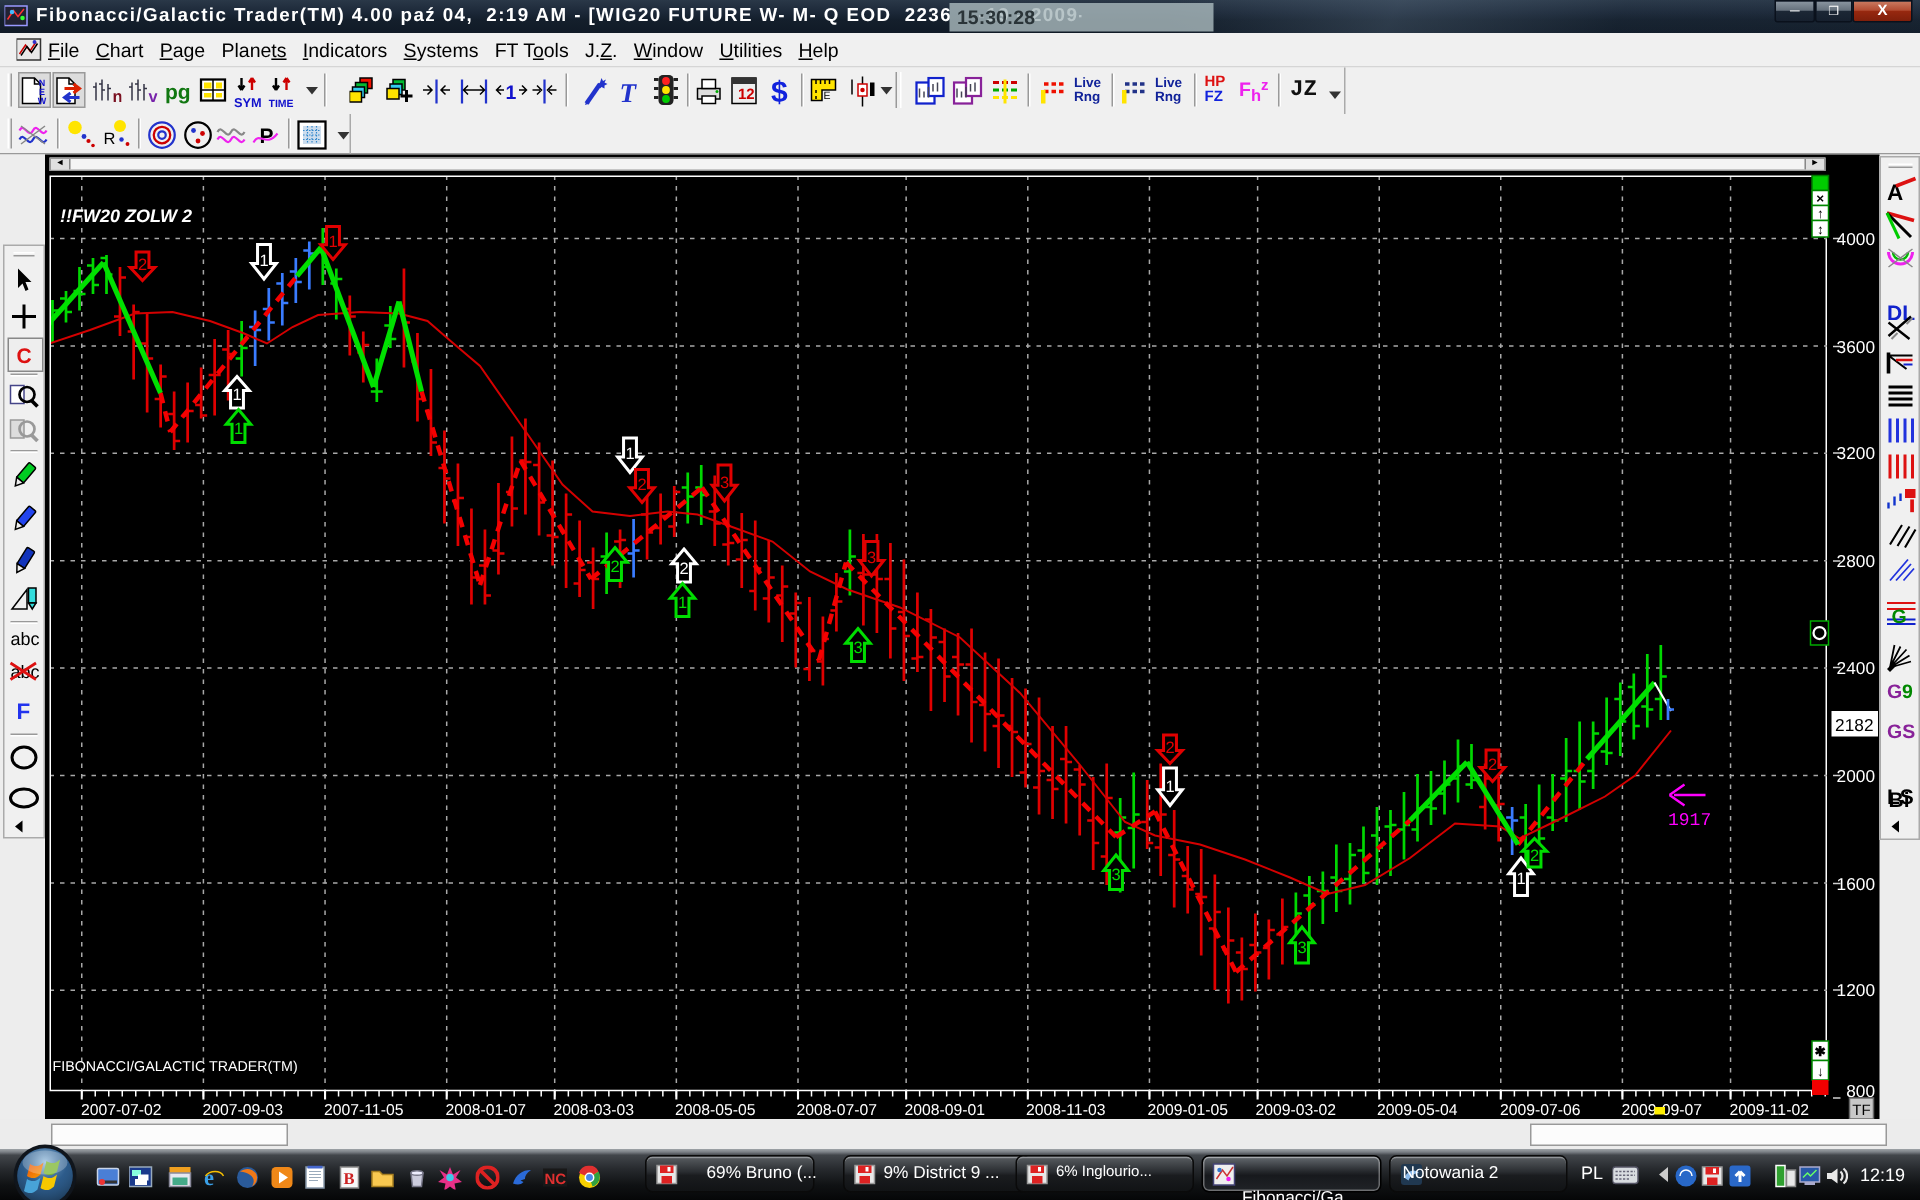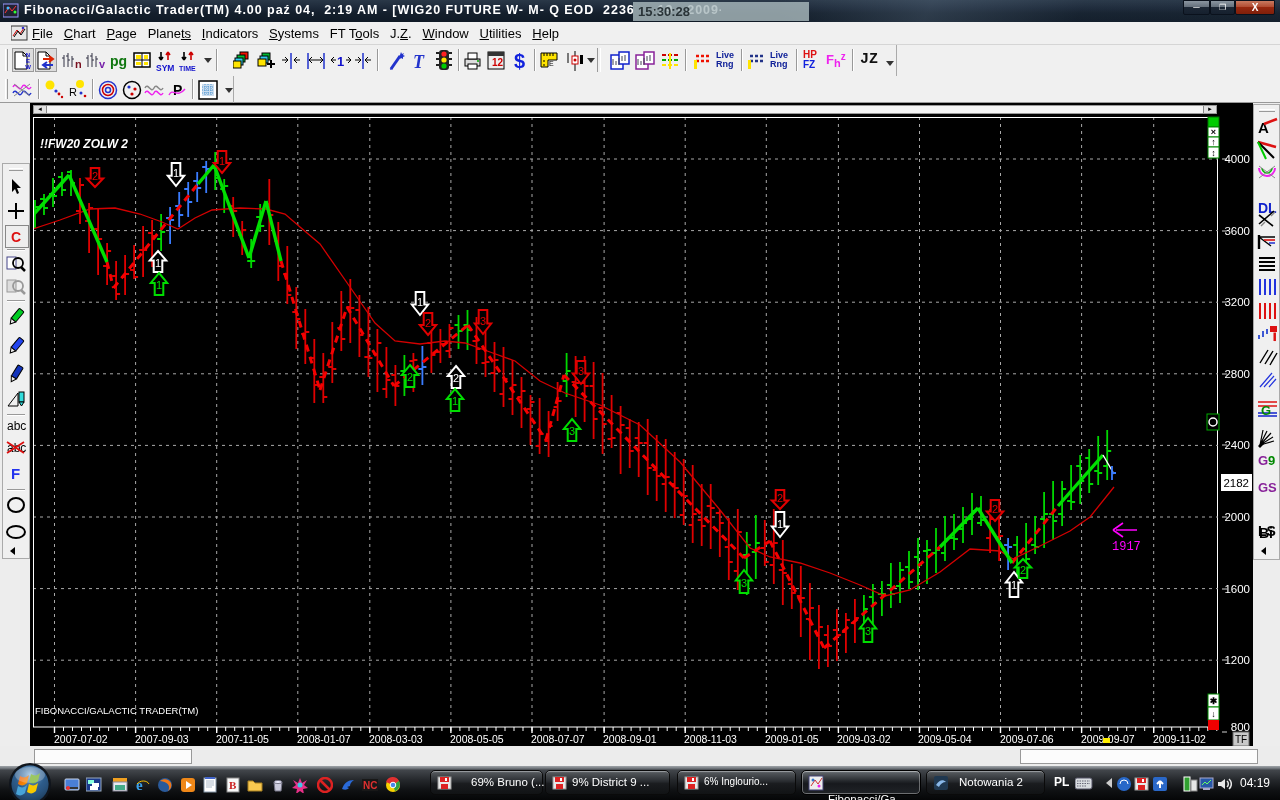--- a/index.html
+++ b/index.html
@@ -780,21 +780,21 @@
     </svg>
     <div class="abs" style="left:430px;top:4px;width:113px;height:25px;border-radius:5px;background:linear-gradient(180deg,#7e8388,#515559 8%,#292c30 45%,#1a1c1f 55%,#111315);border:1px solid #0a0a0a;box-shadow:inset 0 1px 0 rgba(255,255,255,.25)">
       <svg class="abs" style="left:6px;top:4px" width="16" height="16">
         <rect x="1" y="2" width="13" height="12" fill="#e8e8e8" stroke="#999"></rect>
         <rect x="3" y="2" width="9" height="5" fill="#d22"></rect>
         <rect x="4" y="9" width="7" height="5" fill="#d22"></rect>
         <rect x="8" y="3" width="2" height="3" fill="#fff"></rect>
       </svg>
       <div class="abs" style="left:40px;top:5px;color:#fff;font-size:11.5px;white-space:nowrap;overflow:hidden;width:81px">69% Bruno (...</div>
     </div>
-    <div class="abs" style="left:545px;top:4px;width:125px;height:25px;border-radius:5px;background:linear-gradient(180deg,#7e8388,#515559 8%,#292c30 45%,#1a1c1f 55%,#111315);border:1px solid #0a0a0a;box-shadow:inset 0 1px 0 rgba(255,255,255,.25)">
+    <div class="abs" style="left:562px;top:4px;width:125px;height:25px;border-radius:5px;background:linear-gradient(180deg,#7e8388,#515559 8%,#292c30 45%,#1a1c1f 55%,#111315);border:1px solid #0a0a0a;box-shadow:inset 0 1px 0 rgba(255,255,255,.25)">
       <svg class="abs" style="left:6px;top:4px" width="16" height="16">
         <rect x="1" y="2" width="13" height="12" fill="#e8e8e8" stroke="#999"></rect>
         <rect x="3" y="2" width="9" height="5" fill="#d22"></rect>
         <rect x="4" y="9" width="7" height="5" fill="#d22"></rect>
         <rect x="8" y="3" width="2" height="3" fill="#fff"></rect>
       </svg>
       <div class="abs" style="left:26px;top:5px;color:#fff;font-size:11.5px;white-space:nowrap;overflow:hidden;width:80px">9% District 9 ...</div>
     </div>
     <div class="abs" style="left:677px;top:4px;width:119px;height:25px;border-radius:5px;background:linear-gradient(180deg,#7e8388,#515559 8%,#292c30 45%,#1a1c1f 55%,#111315);border:1px solid #0a0a0a;box-shadow:inset 0 1px 0 rgba(255,255,255,.25)">
       <svg class="abs" style="left:6px;top:4px" width="16" height="16">
@@ -812,23 +812,23 @@
         <circle cx="5" cy="5" r="1.5" fill="#37c"></circle>
         <circle cx="11" cy="11" r="1.5" fill="#ee22ee"></circle>
       </svg>
       <div class="abs" style="left:26px;top:22px;color:#fff;font-size:11.5px;white-space:nowrap;overflow:hidden;width:88px">Fibonacci/Ga...</div>
     </div>
     <div class="abs" style="left:926px;top:4px;width:119px;height:25px;border-radius:5px;background:linear-gradient(180deg,#7e8388,#515559 8%,#292c30 45%,#1a1c1f 55%,#111315);border:1px solid #0a0a0a;box-shadow:inset 0 1px 0 rgba(255,255,255,.25)">
       <svg class="abs" style="left:6px;top:4px" width="16" height="16">
         <rect x="1" y="1" width="14" height="14" rx="2" fill="#203850"></rect>
         <path d="M3 10c3-5 7-6 10-3-3 0-6 2-7 5z" fill="#8ab8e8"></path>
       </svg>
-      <div class="abs" style="left:32px;top:5px;color:#fff;font-size:11.5px;white-space:nowrap;overflow:hidden;width:87px">Notowania 2</div>
+      <div class="abs" style="left:8px;top:5px;color:#fff;font-size:11.5px;white-space:nowrap;overflow:hidden;width:87px">Notowania 2</div>
     </div>
-    <div class="abs" style="left:1054px;top:9px;color:#fff;font-size:12px;font-weight:bold">PL</div>
+    <div class="abs" style="left:1054px;top:9px;color:#fff;font-size:12px;font-weight:normal">PL</div>
     <svg class="abs" style="left:1075px;top:11px" width="18" height="13">
       <rect x="0" y="1" width="17" height="11" rx="2" fill="#d8dce0" stroke="#556"></rect>
       <path d="M2 4h13M2 6.5h13M2 9h9" stroke="#667" stroke-width="1" stroke-dasharray="1.5 1"></path>
     </svg>
     <div class="abs" style="left:1101px;top:12px;width:0;height:0;border:5px solid transparent;border-right:6px solid #ccc"></div>
     <svg class="abs" style="left:1116px;top:10px" width="16" height="16">
       <circle cx="8" cy="8" r="7" fill="#2868c8"></circle>
       <path d="M4 8a4 4 0 0 1 8 0" stroke="#fff" fill="none"></path>
     </svg>
     <svg class="abs" style="left:1134px;top:10px" width="16" height="16">
@@ -847,13 +847,13 @@
     </svg>
     <svg class="abs" style="left:1199px;top:10px" width="16" height="16">
       <rect x="1" y="2" width="13" height="10" fill="#2858a8" stroke="#aac"></rect>
       <path d="M3 9l3-3 2 2 4-4" stroke="#6f6" fill="none"></path>
       <rect x="4" y="12" width="7" height="2" fill="#aac"></rect>
     </svg>
     <svg class="abs" style="left:1216px;top:10px" width="16" height="16">
       <path d="M2 6v4h3l4 3V3L5 6z" fill="#e8e8e8"></path>
       <path d="M11 5a4 4 0 0 1 0 6M13 3a6.5 6.5 0 0 1 0 10" stroke="#e8e8e8" fill="none" stroke-width="1.5"></path>
     </svg>
-    <div class="abs" style="left:1240px;top:10px;color:#fff;font-size:12px">04:19</div>
+    <div class="abs" style="left:1240px;top:10px;color:#fff;font-size:12px">12:19</div>
   </div>
 </body></html>

